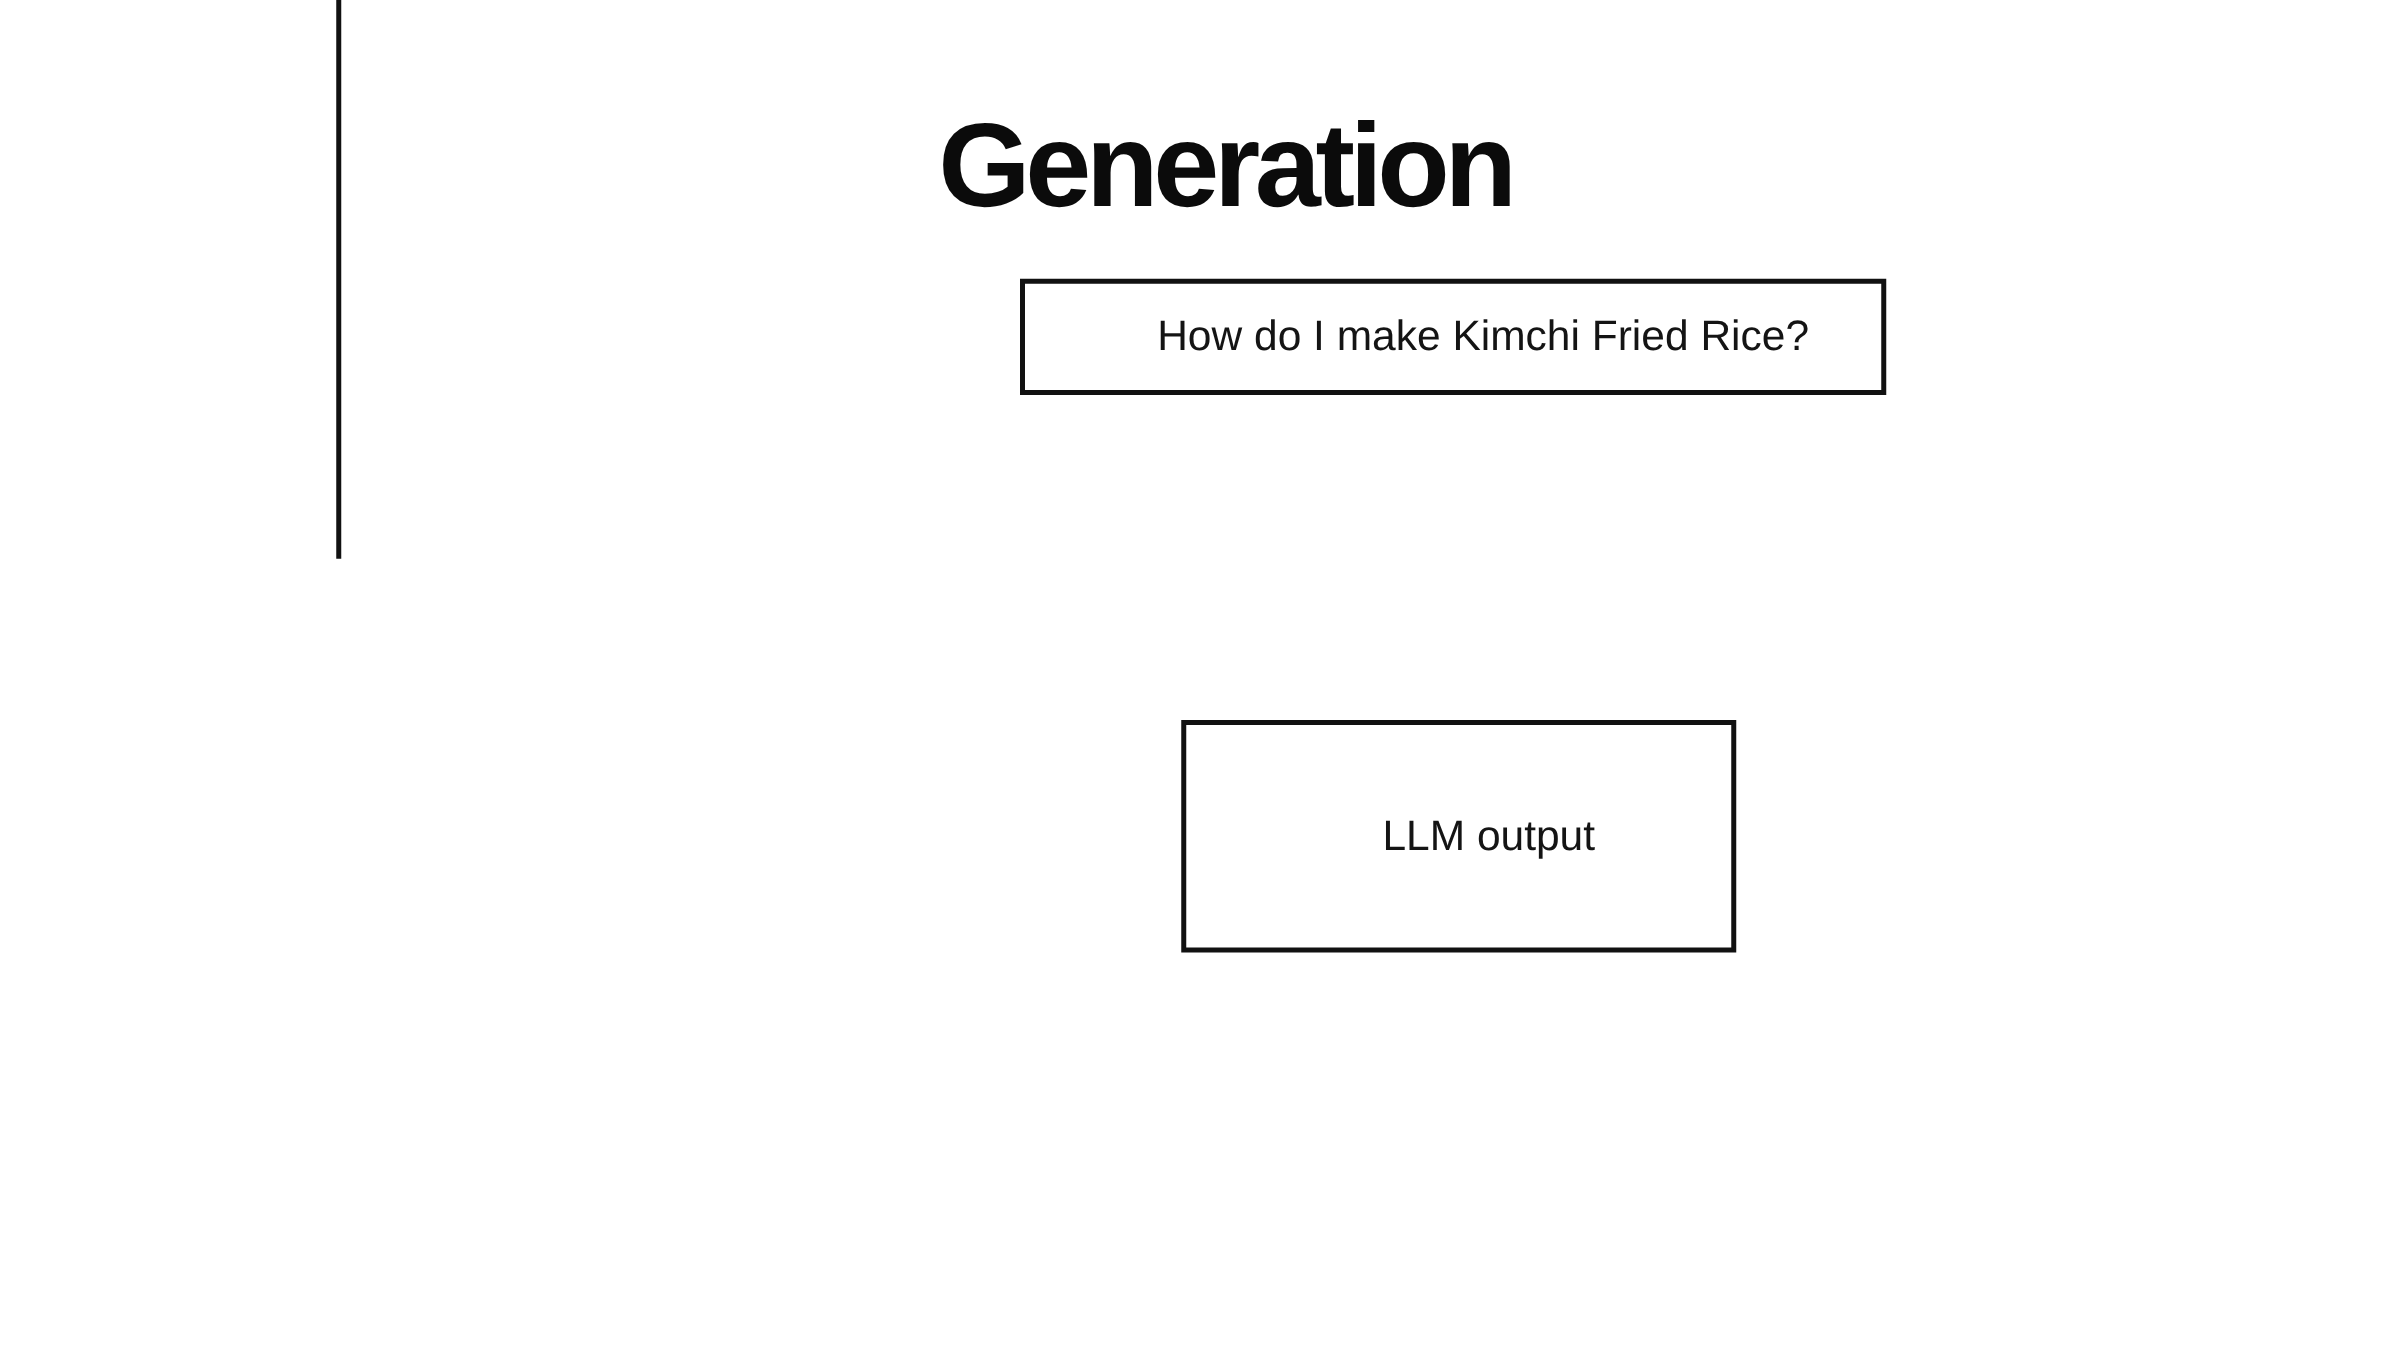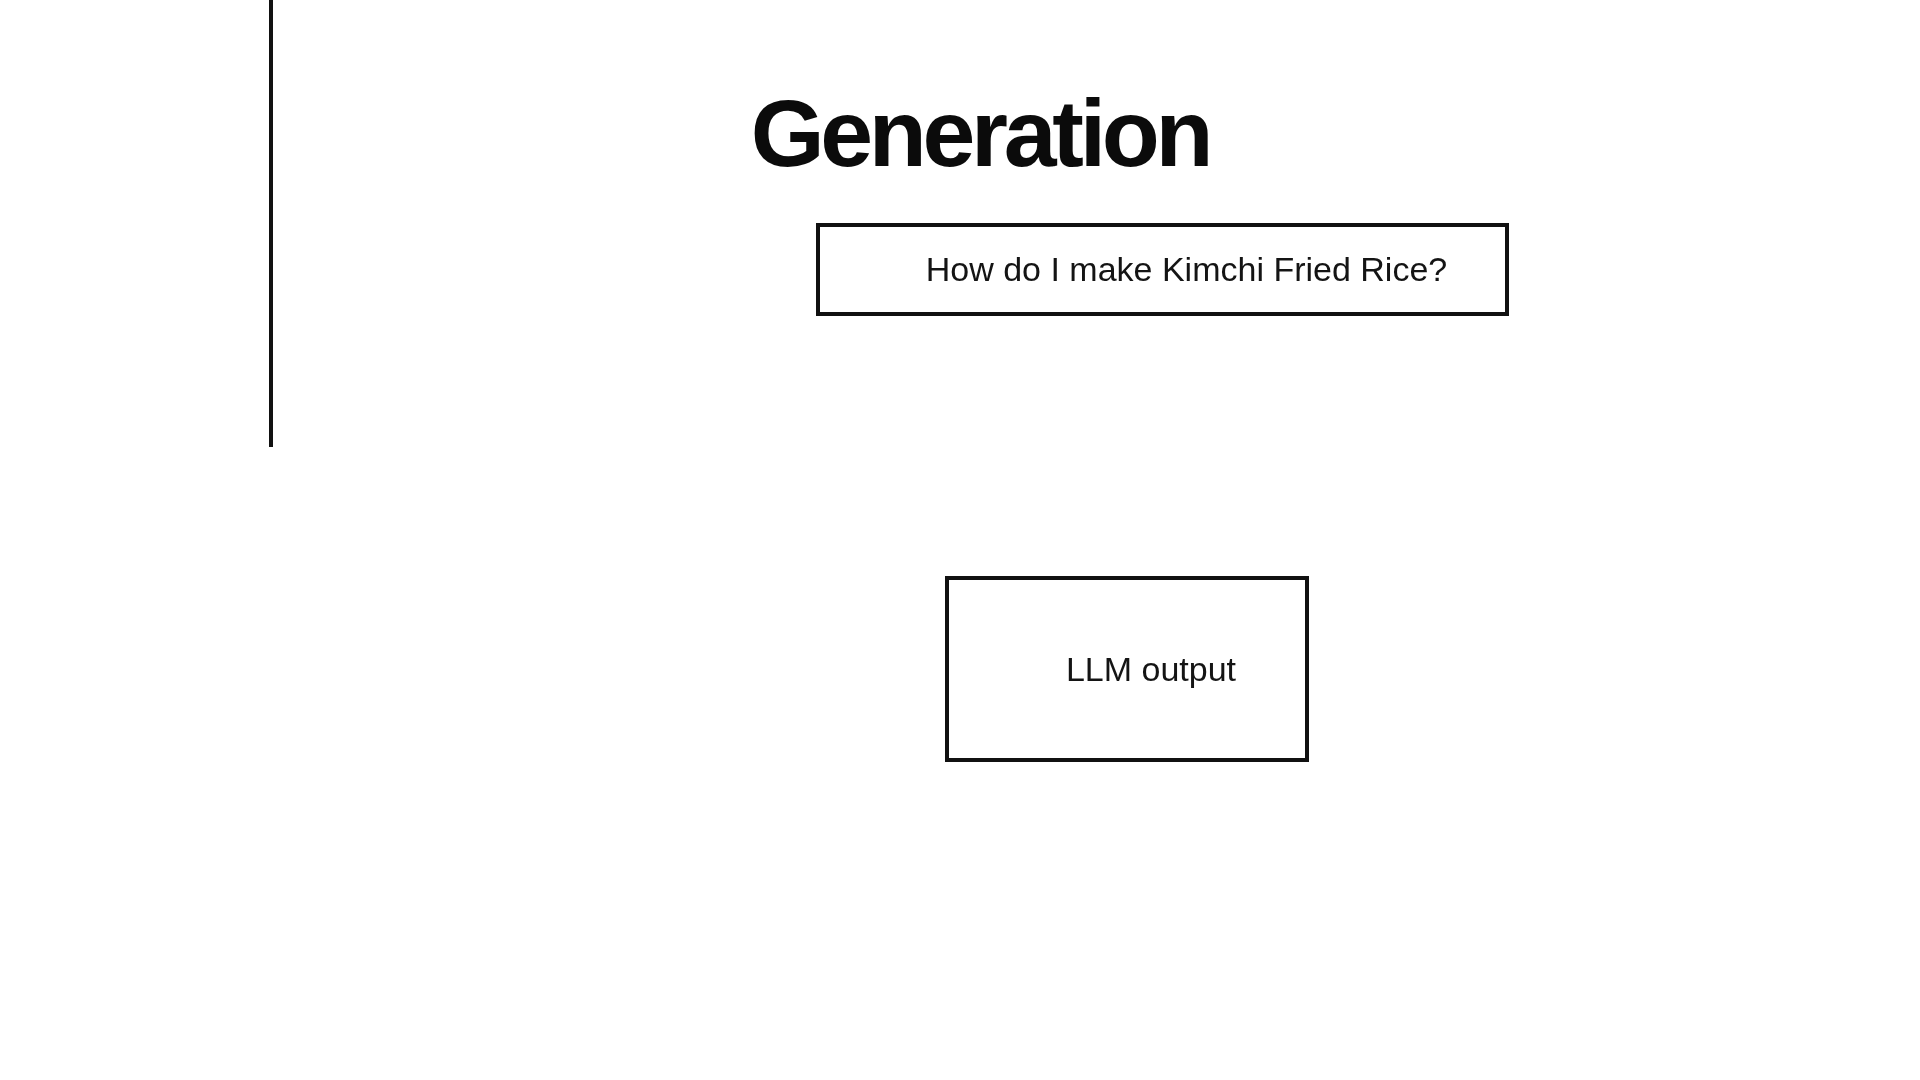--- a/index.html
+++ b/index.html
@@ -60,21 +60,21 @@
   }
   .node-query {
     left: 816px;
     top: 223px;
     width: 693px;
     height: 93px;
   }
   .node-llm {
     left: 945px;
     top: 576px;
-    width: 364px;
+    width: 444px;
     height: 186px;
   }
 </style>
 </head>
 <body>
 
 <div class="canvas">
 
   <div class="connector"></div>
 

